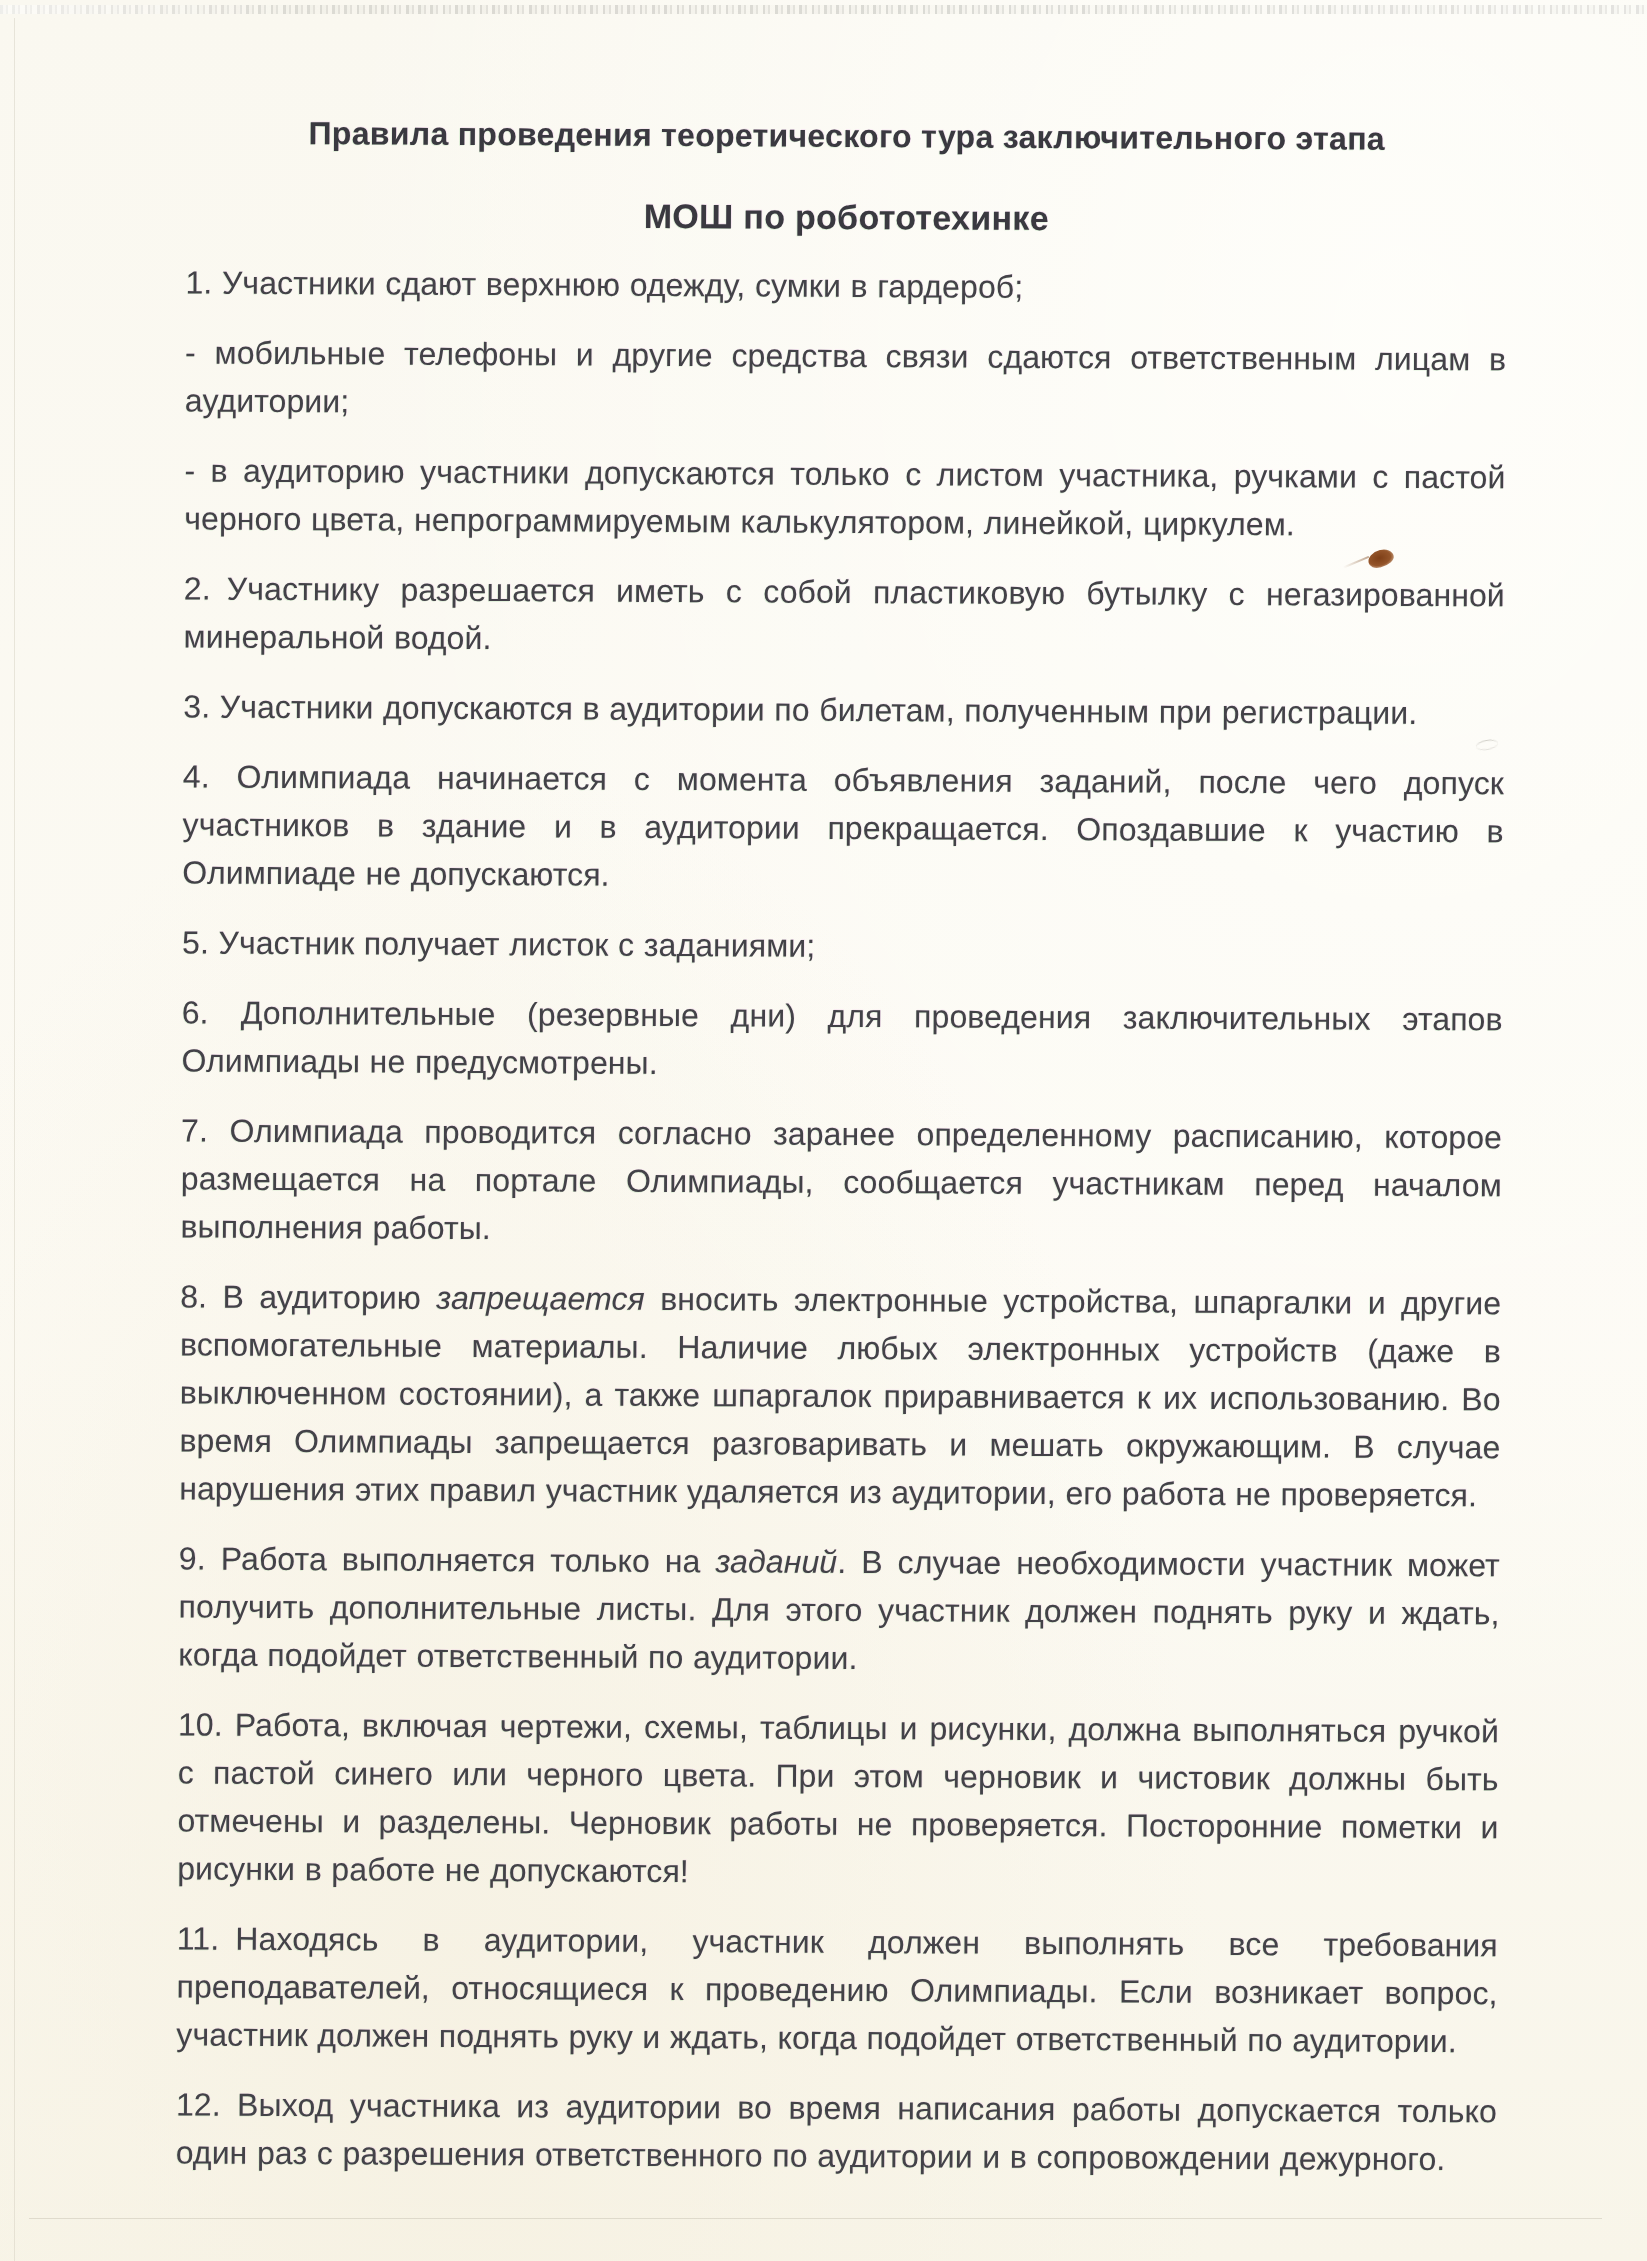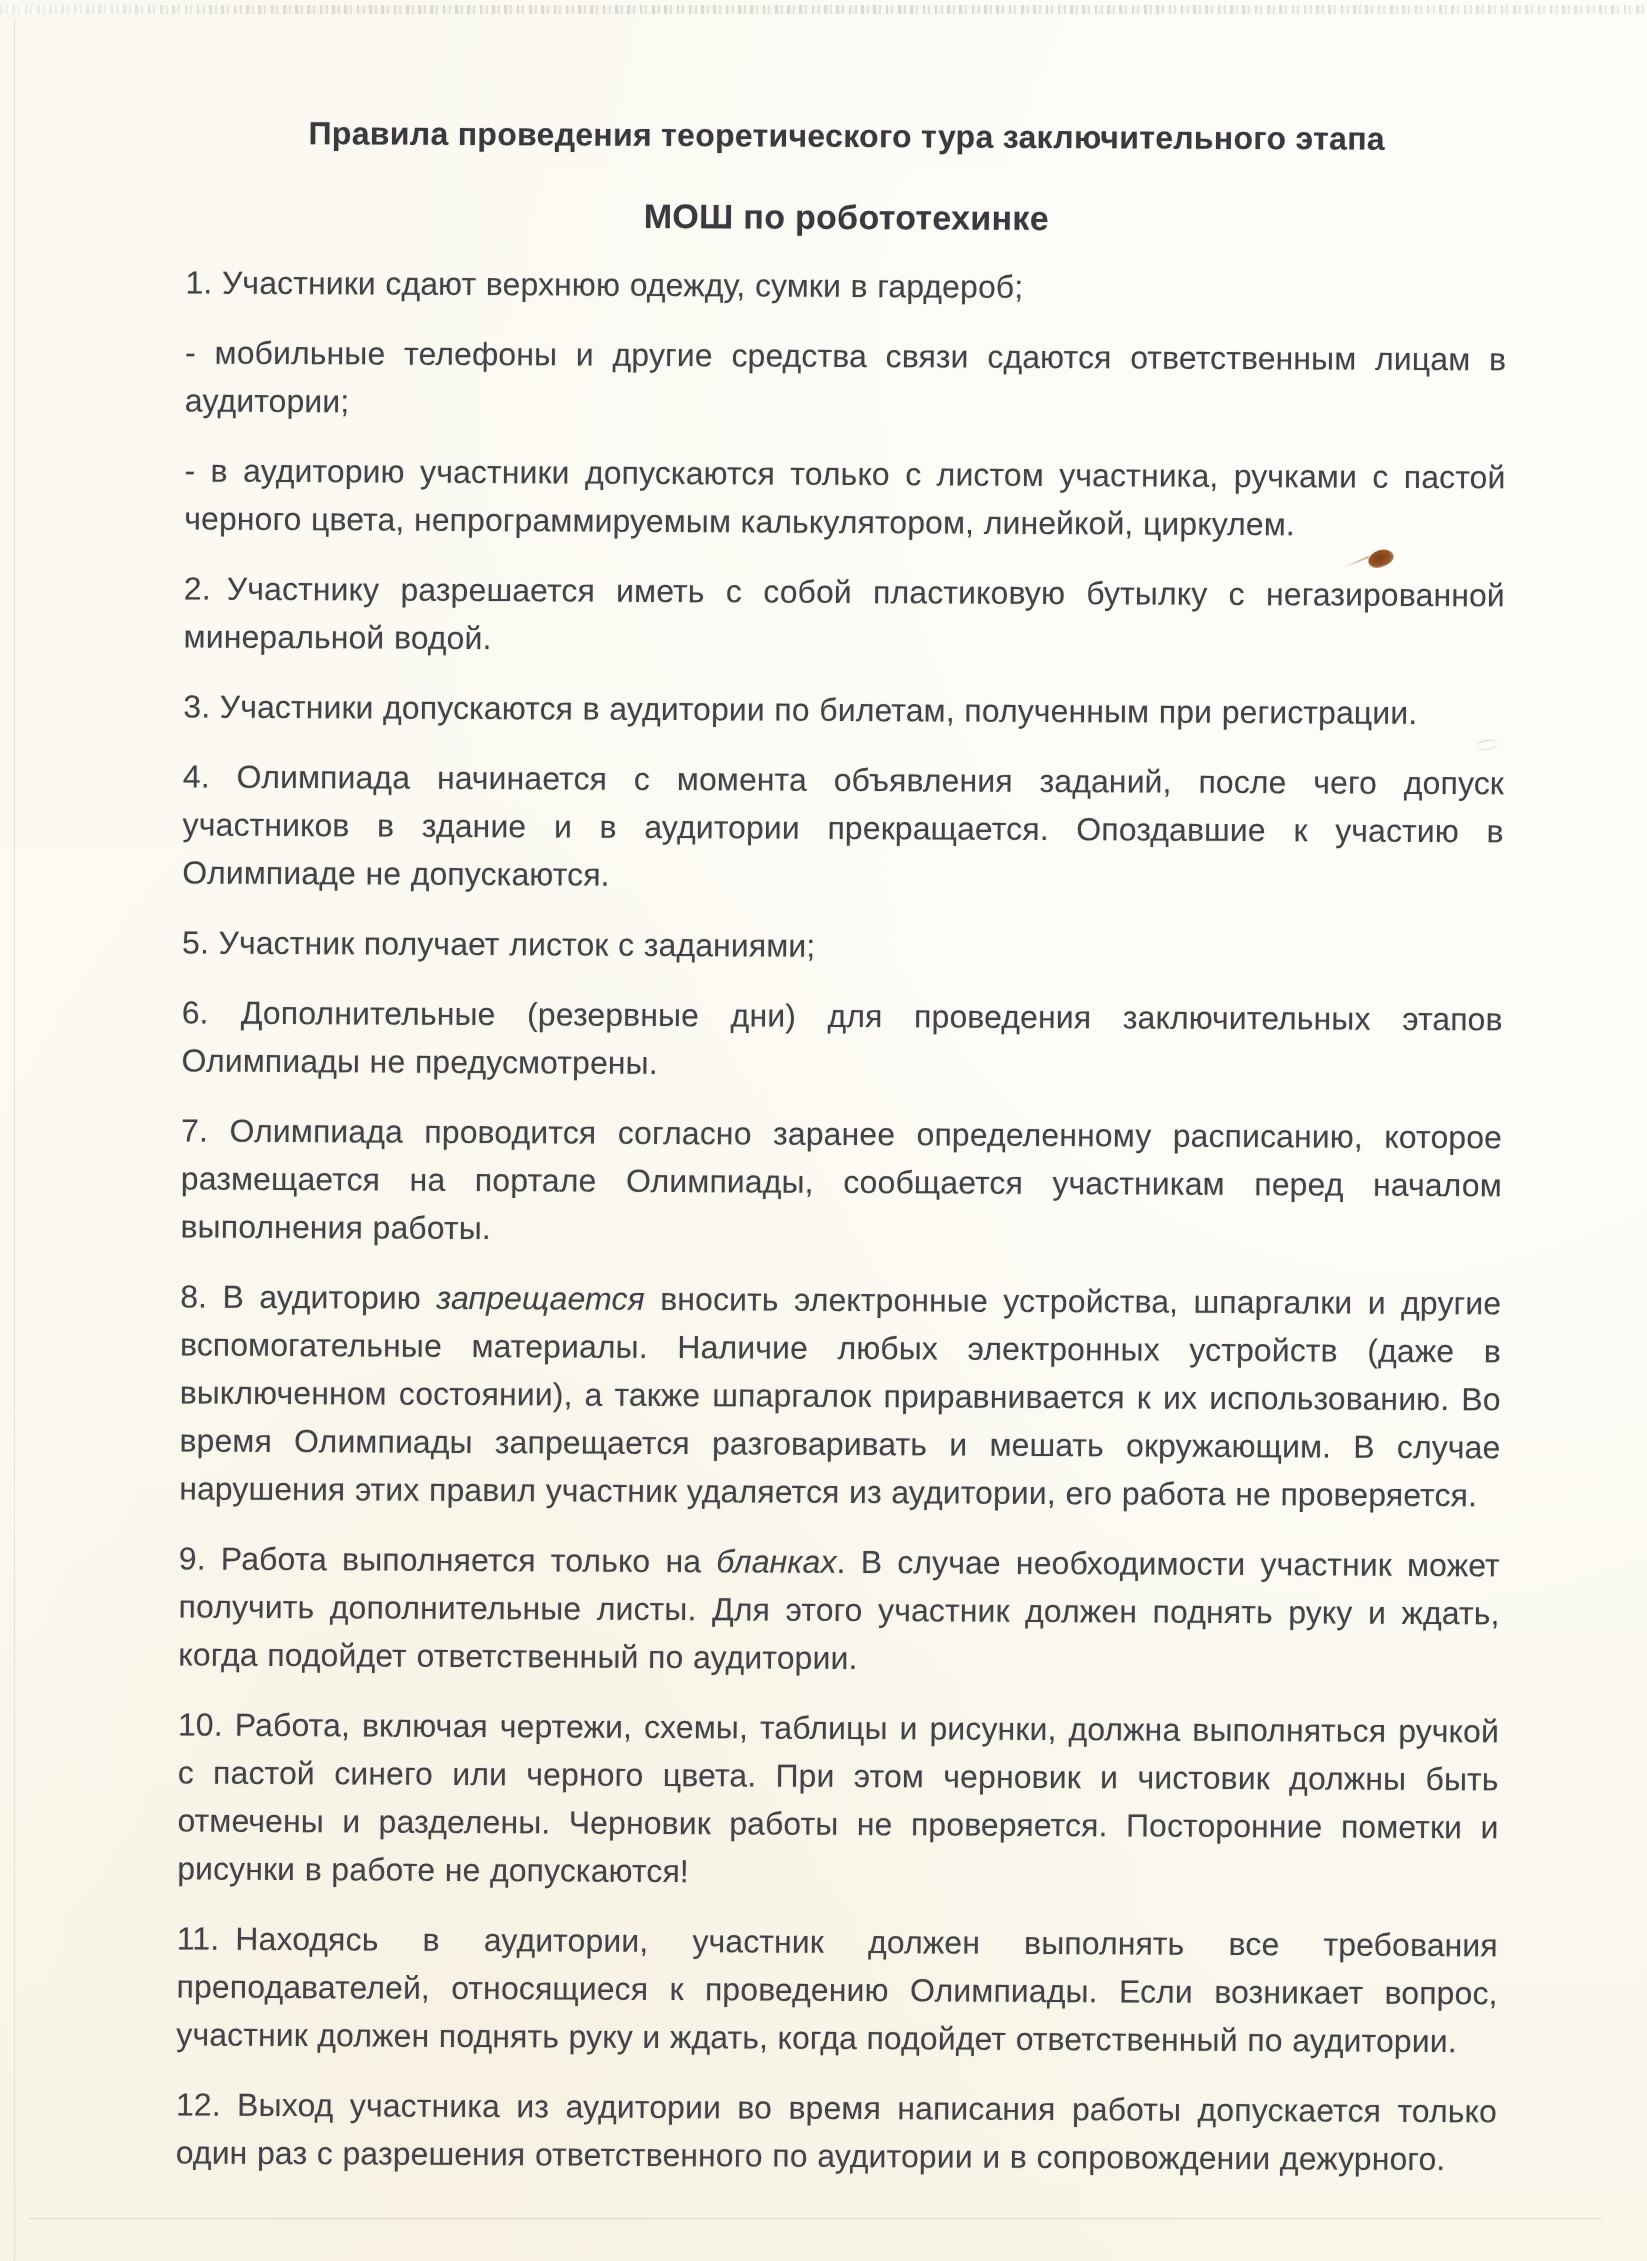--- a/index.html
+++ b/index.html
@@ -123,21 +123,21 @@
     <p class="rule"><span>4. Олимпиада начинается с момента объявления заданий, после чего допуск участников в здание и в аудитории прекращается. Опоздавшие к участию в Олимпиаде не допускаются.</span></p>
 
     <p class="rule"><span>5. Участник получает листок с заданиями;</span></p>
 
     <p class="rule"><span>6.  Дополнительные (резервные дни) для проведения заключительных этапов Олимпиады не предусмотрены.</span></p>
 
     <p class="rule"><span>7. Олимпиада проводится согласно заранее определенному расписанию, которое размещается на портале Олимпиады, сообщается участникам перед началом выполнения работы.</span></p>
 
     <p class="rule"><span>8. В аудиторию </span><span class="it">запрещается</span><span> вносить электронные устройства, шпаргалки и другие вспомогательные материалы. Наличие любых электронных устройств (даже в выключенном состоянии), а также шпаргалок приравнивается к их использованию. Во время Олимпиады запрещается разговаривать и мешать окружающим. В случае нарушения этих правил участник удаляется из аудитории, его работа не проверяется.</span></p>
 
-    <p class="rule"><span>9. Работа выполняется только на </span><span class="it">бланках</span><span>. В случае необходимости участник может получить дополнительные листы. Для этого участник должен поднять руку и ждать, когда подойдет ответственный по аудитории.</span></p>
+    <p class="rule"><span>9. Работа выполняется только на </span><span class="it">заданий</span><span>. В случае необходимости участник может получить дополнительные листы. Для этого участник должен поднять руку и ждать, когда подойдет ответственный по аудитории.</span></p>
 
     <p class="rule"><span>10. Работа, включая чертежи, схемы, таблицы и рисунки, должна выполняться ручкой с пастой синего или черного цвета. При этом черновик и чистовик должны быть отмечены и разделены. Черновик работы не проверяется. Посторонние пометки и рисунки в работе не допускаются!</span></p>
 
     <p class="rule"><span>11. Находясь в аудитории, участник должен выполнять все требования преподавателей, относящиеся к проведению Олимпиады. Если возникает вопрос, участник должен поднять руку и ждать, когда подойдет ответственный по аудитории.</span></p>
 
     <p class="rule"><span>12. Выход участника из аудитории во время написания работы допускается только один раз с разрешения ответственного по аудитории и в сопровождении дежурного.</span></p>
 
   </div>
 </div>
 

